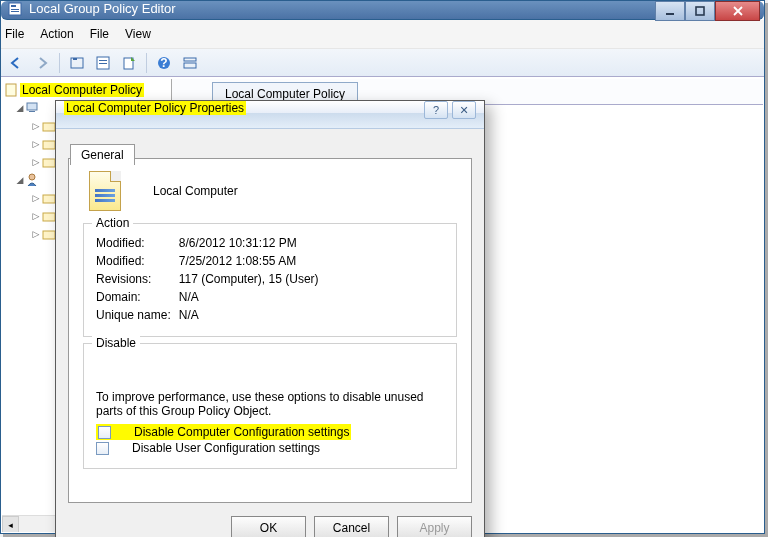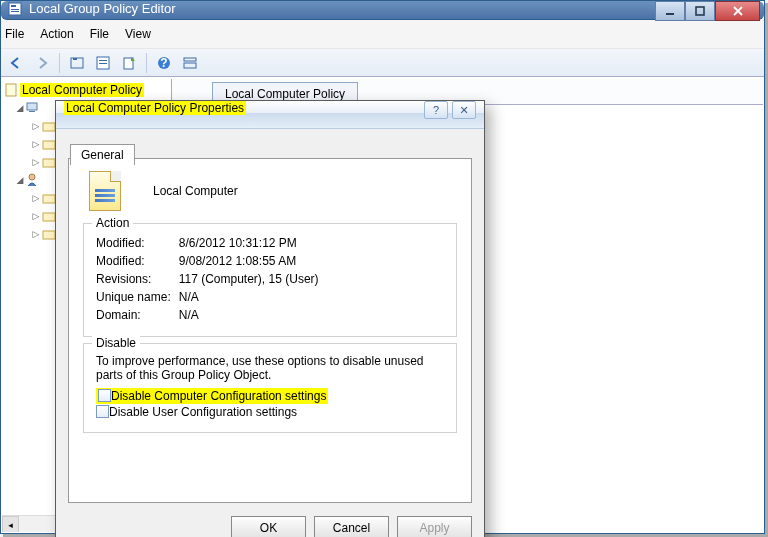--- a/index.html
+++ b/index.html
@@ -49,22 +49,22 @@
   .hdr-row { display:flex; align-items:center; gap:32px; margin-bottom:12px; }
   .doc-icon { width:32px; height:40px; border:1px solid #c4a24b; background:linear-gradient(#fffde9,#fbe98e); margin-left:6px; position:relative; }
   .doc-icon:before { content:""; position:absolute; right:-1px; top:-1px; width:10px; height:10px; background:#f0f0f0; border-left:1px solid #c4a24b; border-bottom:1px solid #c4a24b;}
   .doc-icon .lines { position:absolute; bottom:8px; left:5px; right:5px; }
   .doc-icon .ln { height:3px; background:linear-gradient(90deg,#4575c4,#6aa1e0); margin-top:2px;}
   
   .group { border:1px solid #d0d0d0; padding:10px 12px 12px; margin-top:6px; position:relative; }
   .group .legend { position:absolute; top:-8px; left:8px; background:#fff; padding:0 4px; }
   table.kv { border-collapse:collapse; }
   table.kv td { padding:2px 8px 2px 0; }
-  .desc { margin-bottom:6px; }
-  .chk-row { display:flex; align-items:flex-start; gap:0; padding:1px 0;}
+  .desc { margin-bottom:6px;margin-top:36px; }
+  .chk-row { display:flex; align-items:flex-end; gap:23px; padding:1px 0;}
   .chk-row.hl { background:#fffb00; padding:1px 2px; width:fit-content;}
   .chk { width:13px; height:13px; border:1px solid #7a9ac0; background:linear-gradient(#fff,#e7eef7);}
   
   .dlg-buttons { position:absolute; bottom:8px; right:12px; display:flex; gap:8px;}
   .btn { min-width:75px; height:23px; border:1px solid #888; background:linear-gradient(#fdfdfd,#e3e3e3); display:flex;align-items:center;justify-content:center;}
   .btn.disabled { color:#9a9a9a; }
   
   svg { display:block; }
 </style>
 </head>
@@ -271,32 +271,32 @@
       <div class="group">
         <div class="legend">Action</div>
         <table class="kv">
           <tbody>
               <tr>
                 <td>Modified:</td>
                 <td>8/6/2012 10:31:12 PM</td>
               </tr>
           <tr>
                 <td>Modified:</td>
-                <td>9/08/2012 1:08:55 AM</td>
+                <td>7/25/2012 1:08:55 AM</td>
               </tr>
           <tr>
                 <td>Revisions:</td>
                 <td>117 (Computer), 15 (User)</td>
               </tr>
           <tr>
+                <td>Domain:</td>
+                <td>N/A</td>
+              </tr>
+          <tr>
                 <td>Unique name:</td>
-                <td>N/A</td>
-              </tr>
-          <tr>
-                <td>Domain:</td>
                 <td>N/A</td>
               </tr>
         </tbody>
           </table>
       </div>
       <div class="group">
         <div class="legend">Disable</div>
         <div class="desc">To improve performance, use these options to disable unused parts of this Group Policy Object.</div>
         <div class="chk-row hl">
           <div class="chk"></div>

